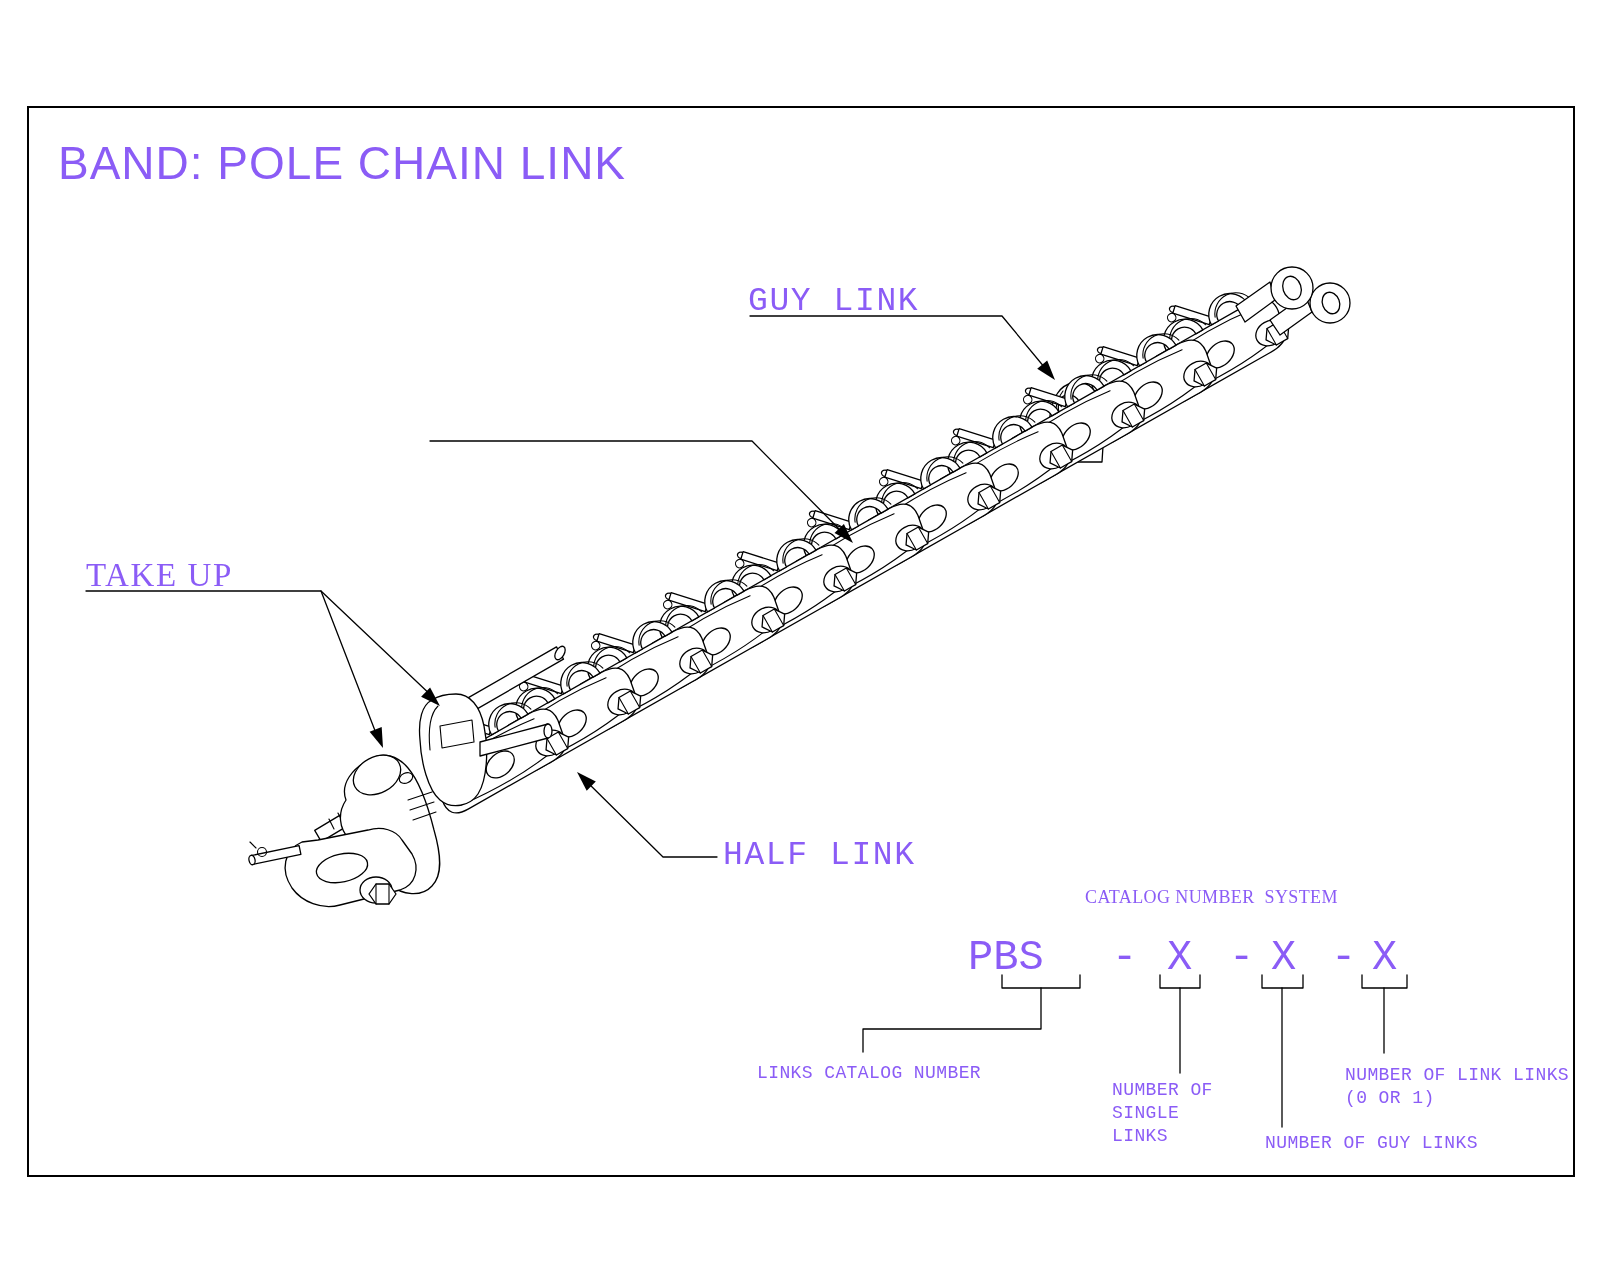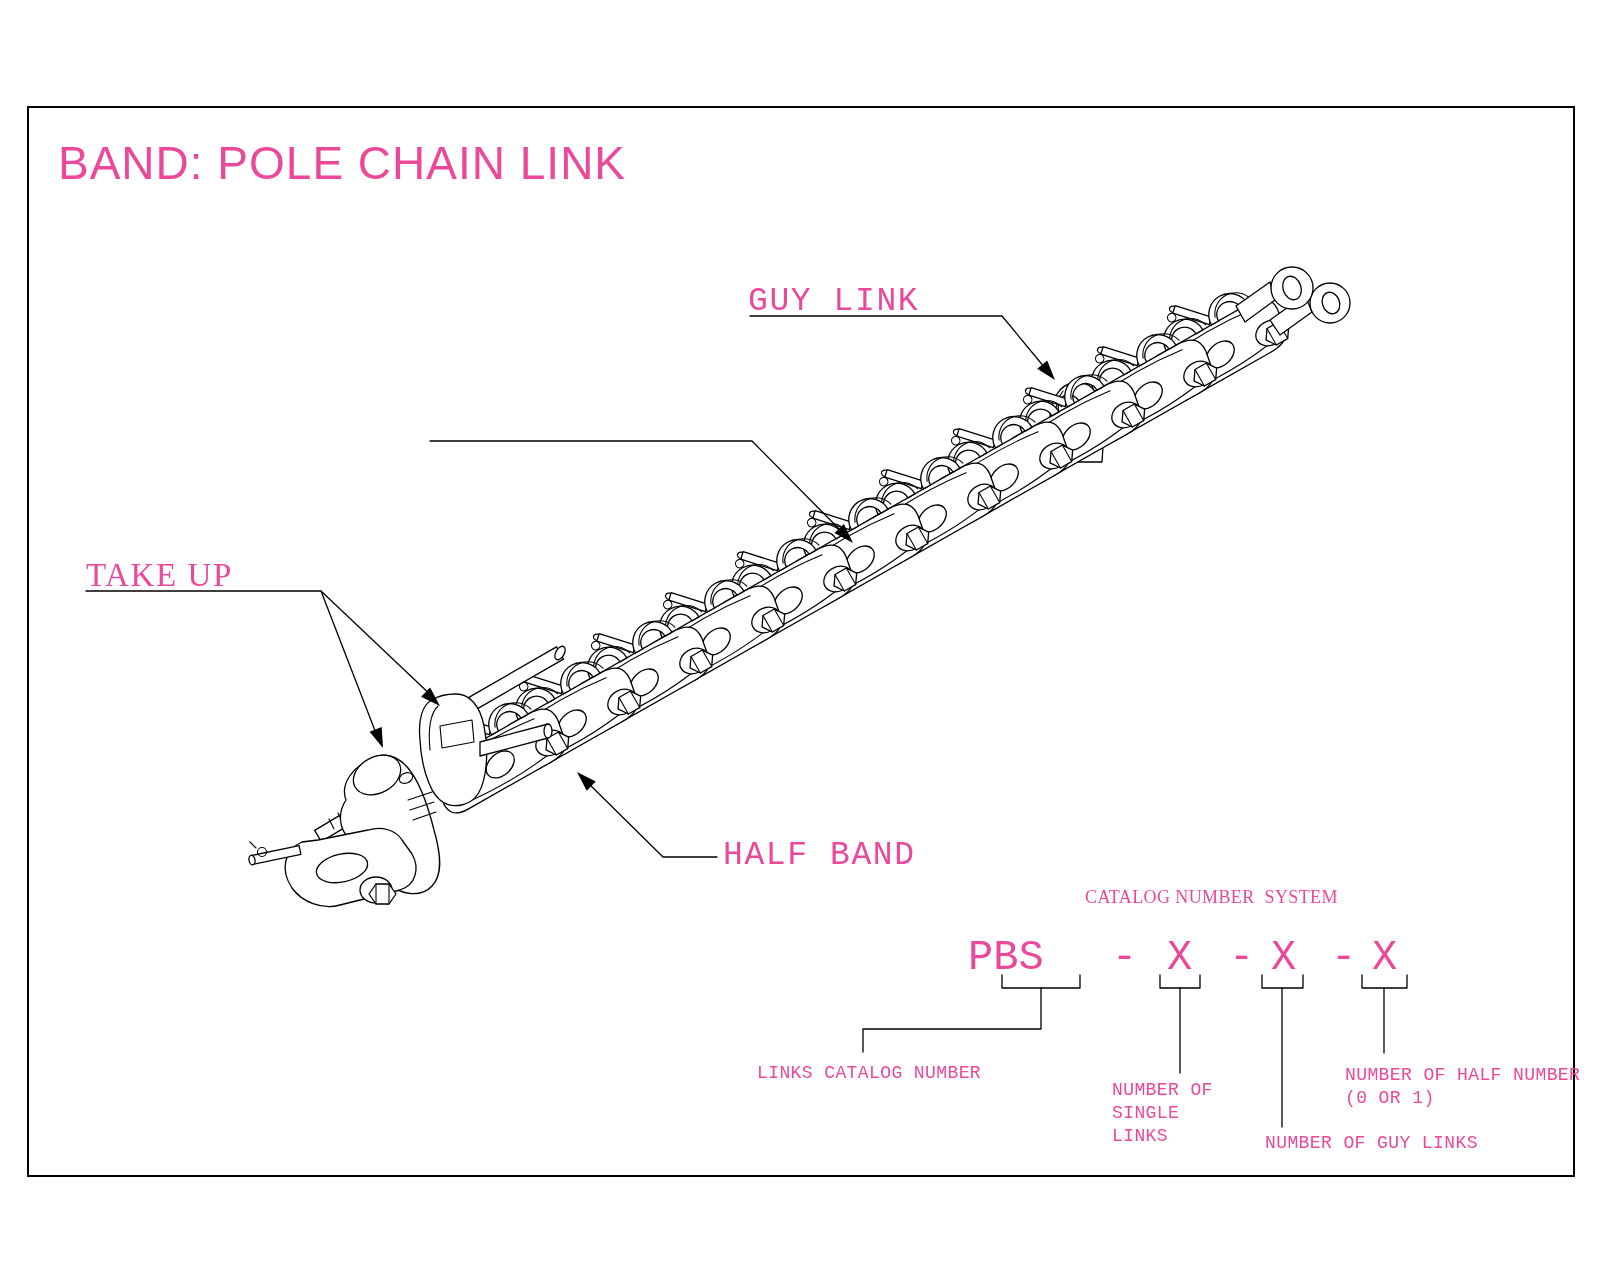--- a/index.html
+++ b/index.html
@@ -1,17 +1,17 @@
 <!DOCTYPE html>
 <html><head>
 <meta charset="utf-8">
 <style>
   html,body{margin:0;padding:0;background:#fff;}
   .page{position:relative;width:1600px;height:1280px;background:#fff;overflow:hidden;
-        font-family:"Liberation Mono", monospace;color:#ec4899;}
+        font-family:"Liberation Mono", monospace;color:#8b5cf6;}
   .frame{position:absolute;left:27px;top:106px;width:1544px;height:1067px;border:2px solid #000;}
   .abs{position:absolute;line-height:1;}
   .title{font-family:"Liberation Sans", sans-serif;font-size:46px;letter-spacing:1px;font-weight:400;}
   .cad-lg{font-size:33px;letter-spacing:1.6px;font-weight:400;}
   .cad-sm{font-size:18px;letter-spacing:0.4px;line-height:23px;}
   .cad-xl{font-size:42px;letter-spacing:0px;}
   .pre{white-space:pre;font-family:Liberation Serif, serif;}
   svg{position:absolute;left:0;top:0;}
   .ln{fill:none;stroke:#000;stroke-width:1.3;stroke-linecap:round;stroke-linejoin:round;}
   .fw{fill:#fff;stroke:#000;stroke-width:1.3;stroke-linejoin:round;}
@@ -174,21 +174,21 @@
       <path class="ln" d="M 1180,988 V 1073"></path>
       <path class="ln" d="M 1262,975 V 988 H 1303 V 975"></path>
       <path class="ln" d="M 1282,988 V 1127"></path>
       <path class="ln" d="M 1362,975 V 988 H 1407 V 975"></path>
       <path class="ln" d="M 1384,988 V 1053"></path>
     </g>
   </svg>
 
   <div class="abs cad-lg" style="left:748px;top:285px;">GUY LINK</div>
   <div class="abs cad-lg" style="left:86px;top:559px;font-family:Liberation Serif, serif;">TAKE UP</div>
-  <div class="abs cad-lg" style="left:723px;top:839px;">HALF BAND</div>
+  <div class="abs cad-lg" style="left:723px;top:839px;">HALF LINK</div>
 
   <div class="abs cad-sm pre" style="left:1085px;top:886px;">CATALOG NUMBER  SYSTEM</div>
 
   <div class="abs cad-xl" style="left:968px;top:937px;">PBS</div>
   <div class="abs cad-xl" style="left:1112px;top:937px;">-</div>
   <div class="abs cad-xl" style="left:1167px;top:937px;">X</div>
   <div class="abs cad-xl" style="left:1229px;top:937px;">-</div>
   <div class="abs cad-xl" style="left:1271px;top:937px;">X</div>
   <div class="abs cad-xl" style="left:1331px;top:937px;">-</div>
   <div class="abs cad-xl" style="left:1372px;top:937px;">X</div>
@@ -197,17 +197,17 @@
 
   <div class="abs cad-sm" style="left:1112px;top:1079px;">
     <div>NUMBER OF</div>
     <div>SINGLE</div>
     <div>LINKS</div>
   </div>
 
   <div class="abs cad-sm" style="left:1265px;top:1132px;">NUMBER OF GUY LINKS</div>
 
   <div class="abs cad-sm" style="left:1345px;top:1064px;">
-    <div>NUMBER OF HALF NUMBER</div>
+    <div>NUMBER OF LINK LINKS</div>
     <div>(0 OR 1)</div>
   </div>
 
 </div>
 
 </body></html>

